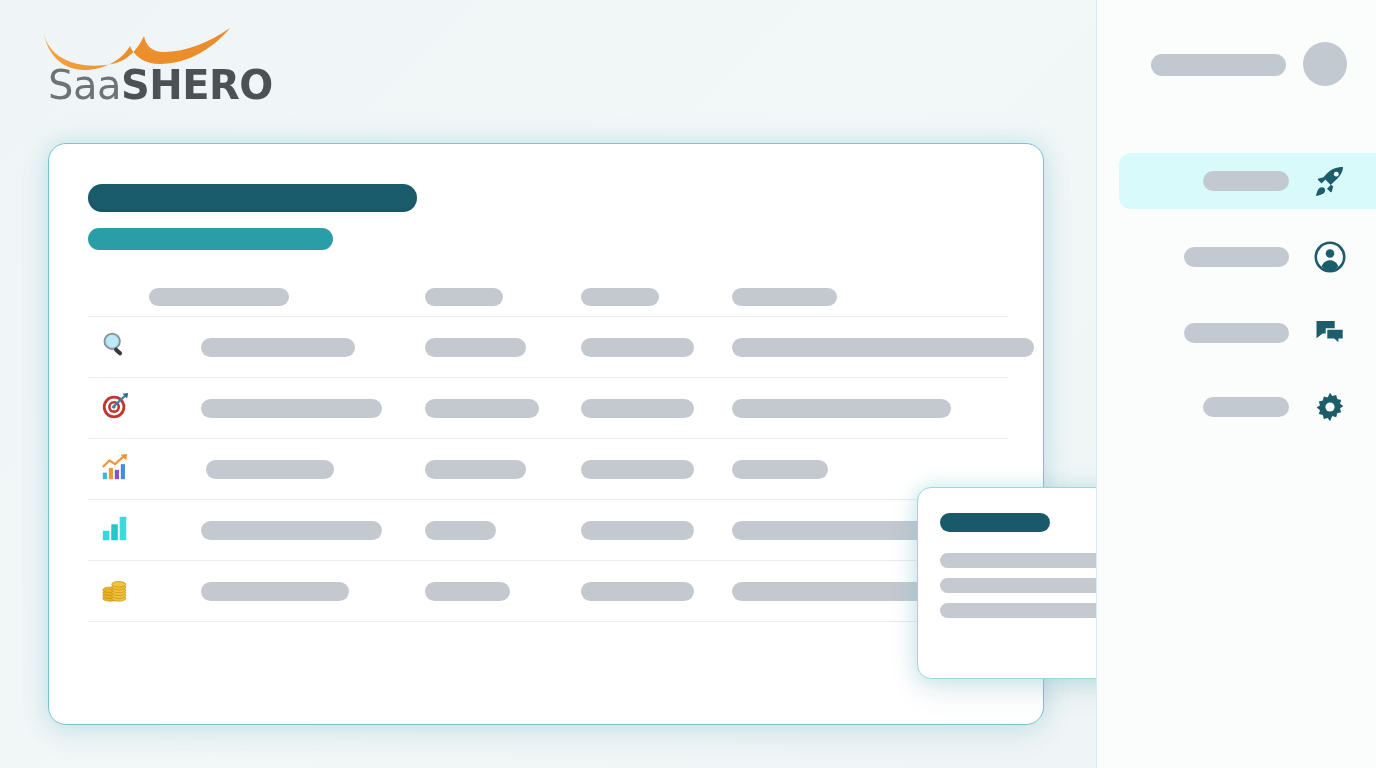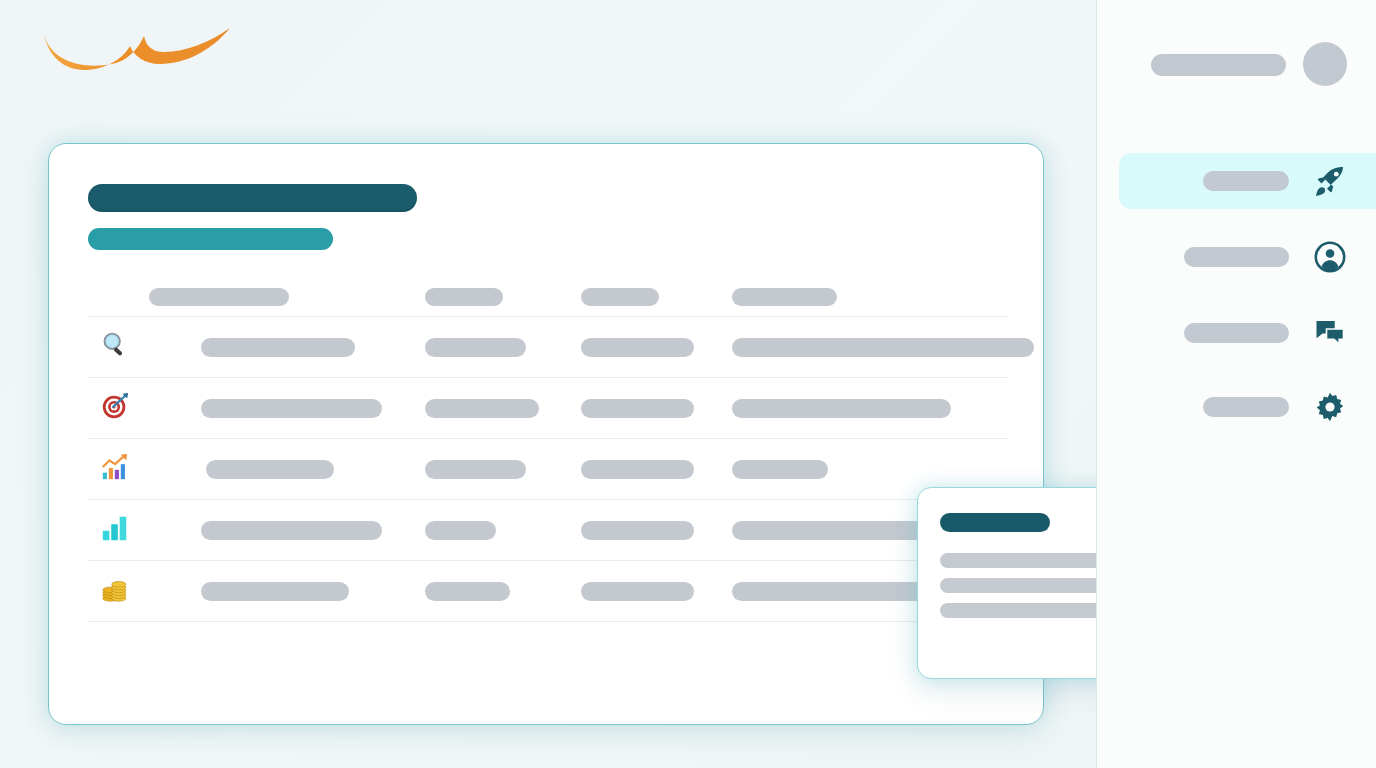--- a/index.html
+++ b/index.html
@@ -192,20 +192,23 @@
     <defs>
       <linearGradient id="swg" x1="0" y1="0" x2="1" y2="0">
         <stop offset="0%" stop-color="#f4a43f"></stop>
         <stop offset="45%" stop-color="#ec8f2b"></stop>
         <stop offset="100%" stop-color="#e98d2c"></stop>
       </linearGradient>
     </defs>
     <path d="M4 14 C10 40 40 50 72 44 C90 40 98 28 104 16 C106 26 112 32 124 32 C146 32 170 22 190 8
              C172 30 146 44 120 44 C104 44 94 36 90 26 C82 40 64 50 44 50 C24 50 8 36 4 14 Z" fill="url(#swg)"></path>
   </svg>
+  <div class="logo-text">
+    <span class="t1">Saa</span><span class="t2">SHERO</span>
+  </div>
 </div>
 
 <div class="main-card">
 
   <div class="title-bar"></div>
   <div class="subtitle-bar"></div>
 
   <div class="table">
     <div class="thead" id="thead">
         <div class="hcell sk" style="left: 61px; width: 140px;"></div>

